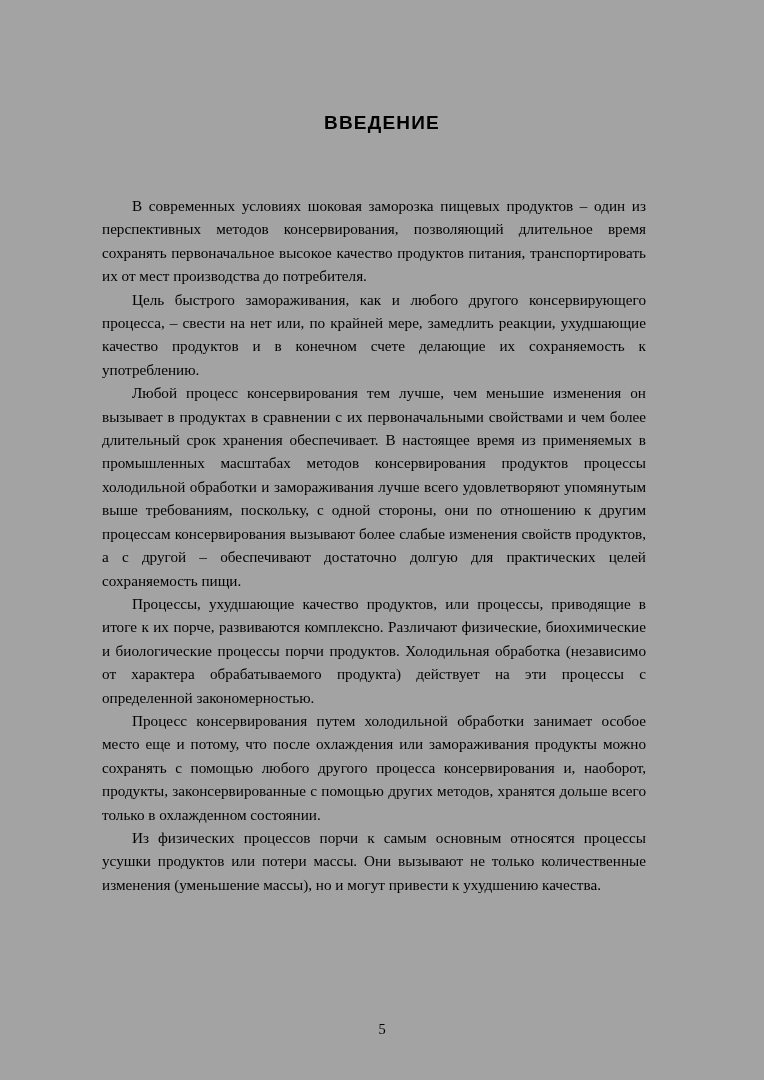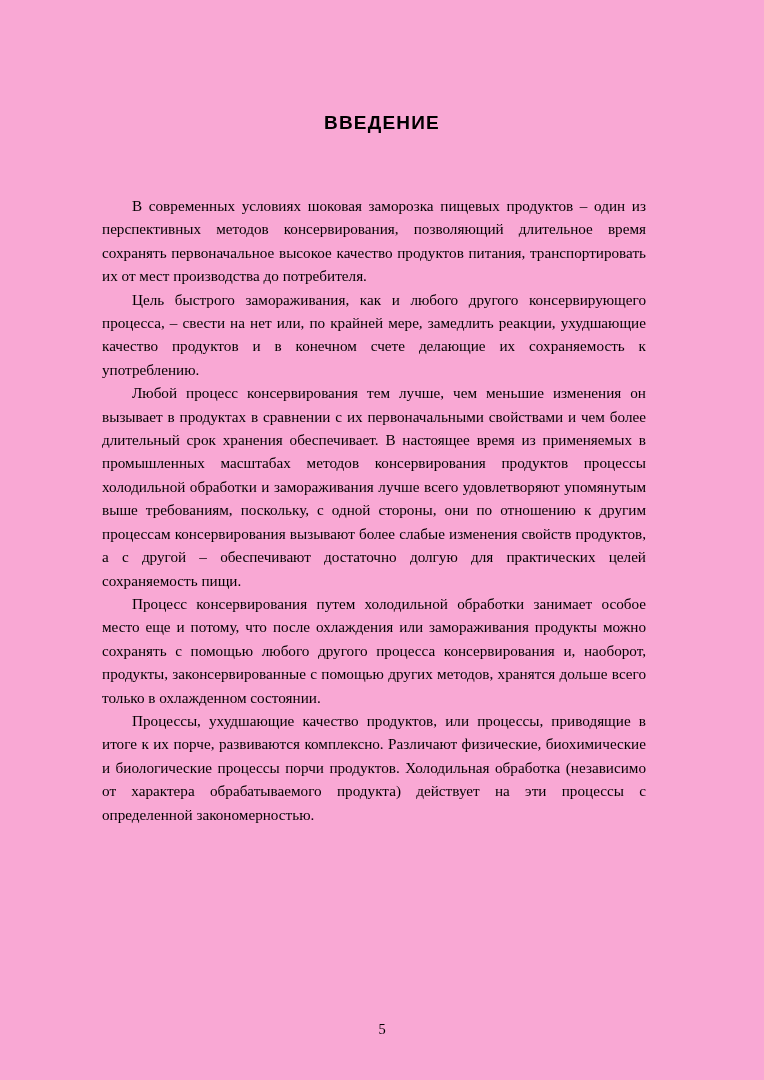--- a/index.html
+++ b/index.html
@@ -14,21 +14,21 @@
     color: #000000;
     position: relative;
     overflow: hidden;
   }
   .page {
     width: 764px;
     height: 1080px;
     box-sizing: border-box;
     padding: 0;
     position: relative;
-    background: #f9a8d4;
+    background: #a3a3a3;
   }
   .page-title {
     text-align: center;
     font-family: "Liberation Sans", sans-serif;
     font-weight: bold;
     font-size: 19px;
     letter-spacing: 1.2px;
     margin: 0;
     padding-top: 112px;
   }
@@ -60,19 +60,20 @@
 <body>
 
 <div class="page">
 
   <h1 class="page-title">ВВЕДЕНИЕ</h1>
 
   <div class="body-block">
     <p class="para">В современных условиях шоковая заморозка пищевых продуктов – один из перспективных методов консервирования, позволяющий длительное время сохранять первоначальное высокое качество продуктов питания, транспортировать их от мест производства до потребителя.</p>
     <p class="para">Цель быстрого замораживания, как и любого другого консервирующего процесса, – свести на нет или, по крайней мере, замедлить реакции, ухудшающие качество продуктов и в конечном счете делающие их сохраняемость к употреблению.</p>
     <p class="para">Любой процесс консервирования тем лучше, чем меньшие изменения он вызывает в продуктах в сравнении с их первоначальными свойствами и чем более длительный срок хранения обеспечивает. В настоящее время из применяемых в промышленных масштабах методов консервирования продуктов процессы холодильной обработки и замораживания лучше всего удовлетворяют упомянутым выше требованиям, поскольку, с одной стороны, они по отношению к другим процессам консервирования вызывают более слабые изменения свойств продуктов, а с другой – обеспечивают достаточно долгую для практических целей сохраняемость пищи.</p>
+    <p class="para">Процессы, ухудшающие качество продуктов, или процессы, приводящие в итоге к их порче, развиваются комплексно. Различают физические, биохимические и биологические процессы порчи продуктов. Холодильная обработка (независимо от характера обрабатываемого продукта) действует на эти процессы с определенной закономерностью.</p>
     <p class="para">Процесс консервирования путем холодильной обработки занимает особое место еще и потому, что после охлаждения или замораживания продукты можно сохранять с помощью любого другого процесса консервирования и, наоборот, продукты, законсервированные с помощью других методов, хранятся дольше всего только в охлажденном состоянии.</p>
-    <p class="para">Процессы, ухудшающие качество продуктов, или процессы, приводящие в итоге к их порче, развиваются комплексно. Различают физические, биохимические и биологические процессы порчи продуктов. Холодильная обработка (независимо от характера обрабатываемого продукта) действует на эти процессы с определенной закономерностью.</p>
+    <p class="para">Из физических процессов порчи к самым основным относятся процессы усушки продуктов или потери массы. Они вызывают не только количественные изменения (уменьшение массы), но и могут привести к ухудшению качества.</p>
   </div>
 
   <div class="page-number">5</div>
 
 </div>
 
 </body></html>

